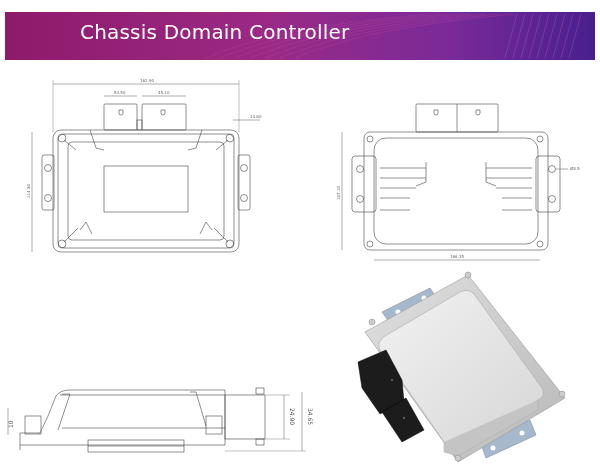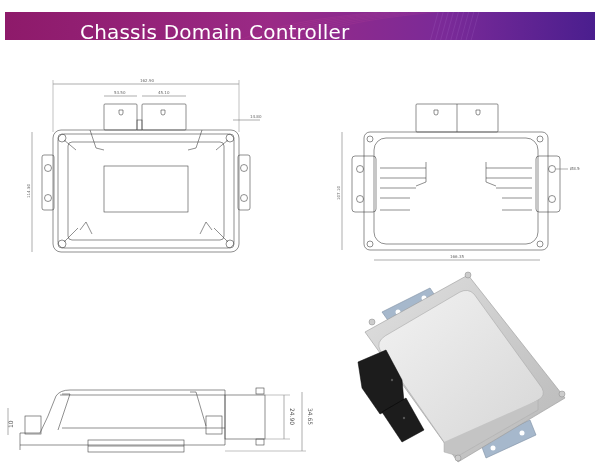--- a/index.html
+++ b/index.html
@@ -1,17 +1,17 @@
 <!DOCTYPE html>
 <html><head>
 <meta charset="utf-8">
 <style>
   * { margin:0; padding:0; box-sizing:border-box; }
   body { width:600px; height:475px; background:#ffffff; font-family:"DejaVu Sans", sans-serif; position:relative; overflow:hidden; }
-  .banner { position:absolute; left:5px; top:12px; width:590px; height:28px;
+  .banner { position:absolute; left:5px; top:12px; width:590px; height:48px;
     background: linear-gradient(90deg, #8e1a6a 0%, #9a2a86 45%, #7a2a98 75%, #4a1e8e 100%); overflow:hidden; }
   .banner-lines { position:absolute; left:0; top:0; width:100%; height:100%; }
   .banner-title { position:absolute; left:75px; top:8px; color:#ffffff; font-family:"DejaVu Sans", sans-serif; font-size:20px; letter-spacing:0.2px; }
   svg { position:absolute; }
   .dim { font-family:"DejaVu Sans", sans-serif; font-size:4px; fill:#666; }
   .dimv { font-family:"DejaVu Sans", sans-serif; font-size:6px; fill:#555; }
 </style>
 </head>
 <body>
 

